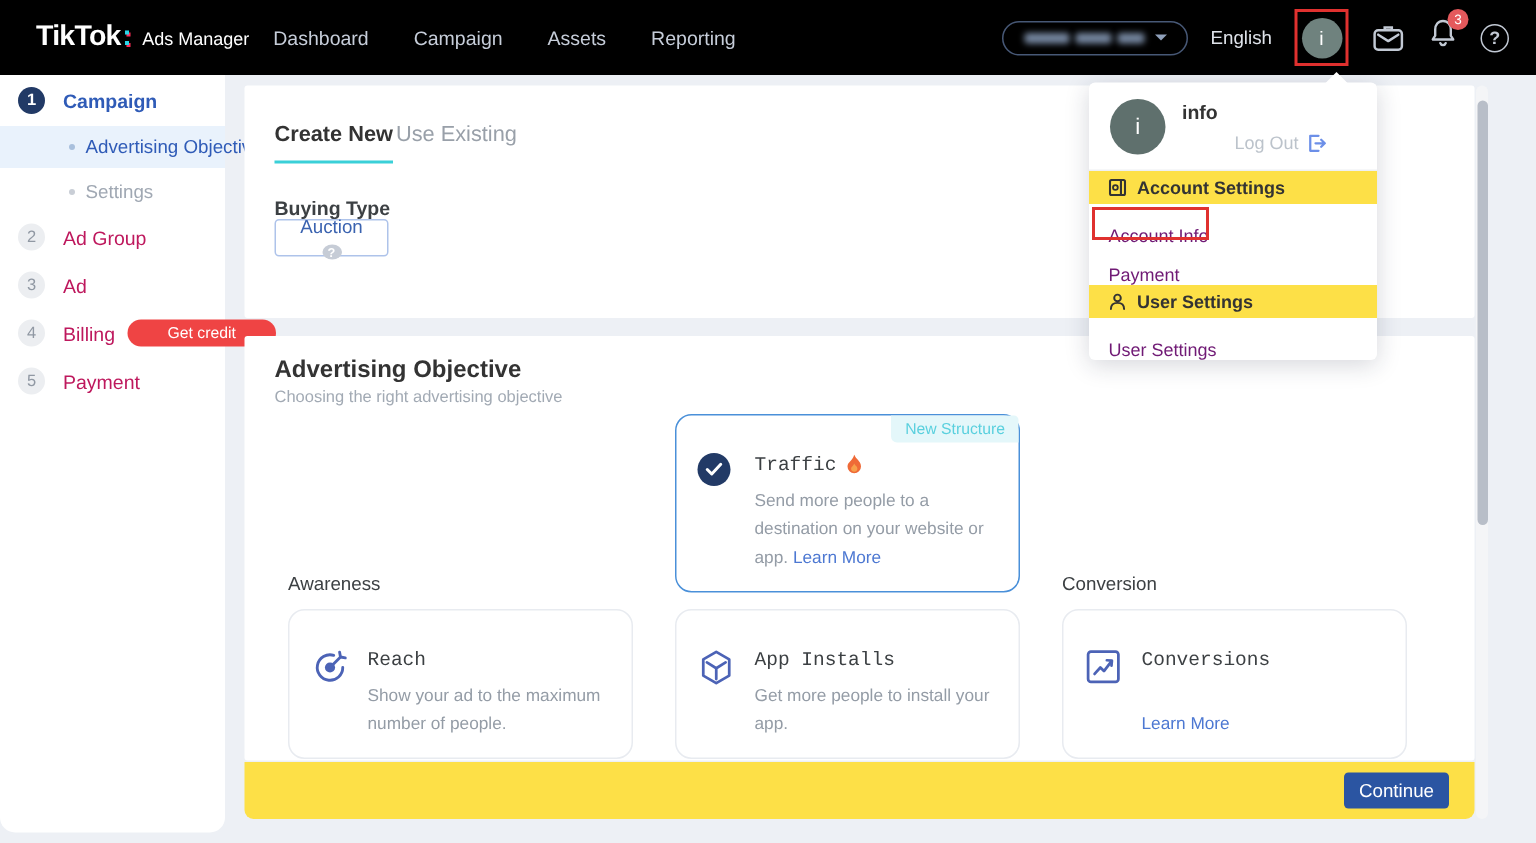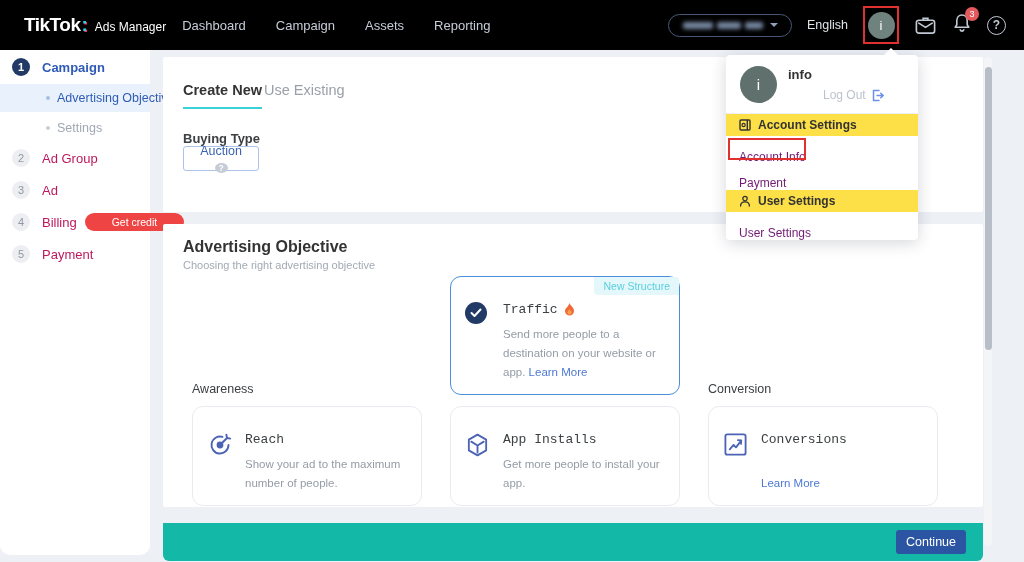--- a/index.html
+++ b/index.html
@@ -69,21 +69,21 @@
   .card.selected { border:1.5px solid #4a90d9; }
   .card-icon { flex:none; width:26px; }
   .card-title { font-size:13px; color:#3c4043; display:flex; align-items:center; gap:6px;font-family:Liberation Mono, monospace; }
   .card-desc { font-size:11.5px; color:#949ca6; line-height:1.65; margin-top:8px; }
   .learn-more { color:#4d78d2; cursor:pointer; }
   .new-badge { position:absolute; top:0; right:0; background:#e4f7fa; color:#5ad0de; font-size:10.5px;
                padding:3px 9px; border-radius:0 3px 0 4px; }
   .check-circle { width:22px; height:22px; border-radius:50%; background:#223a66; display:flex; align-items:center; justify-content:center; }
 
   
-  .footer { position:absolute; left:163px; top:523px; width:820px; height:38px; background:#14b8a6; border-radius:0 0 6px 6px; }
+  .footer { position:absolute; left:163px; top:508px; width:820px; height:38px; background:#fde047; border-radius:0 0 6px 6px; }
   .continue-btn { position:absolute; right:17px; top:7px; width:70px; height:24px; background:#2b55a2; border:none;
                   border-radius:3px; color:#fff; font-size:12.5px; cursor:pointer; font-family:"Liberation Sans",sans-serif; }
 
   
   .scroll-track { position:absolute; left:984px; top:57px; width:8px; height:489px; background:#f4f5f7; border-radius:4px; }
   .scroll-thumb { position:absolute; left:0.5px; top:10px; width:7px; height:283px; background:#b8bec8; border-radius:3.5px; }
 
   
   .dropdown { position:absolute; left:726px; top:55px; width:192px; background:#fff; border-radius:4px; z-index:40;
               box-shadow:0 3px 16px rgba(25,35,60,0.18); }

